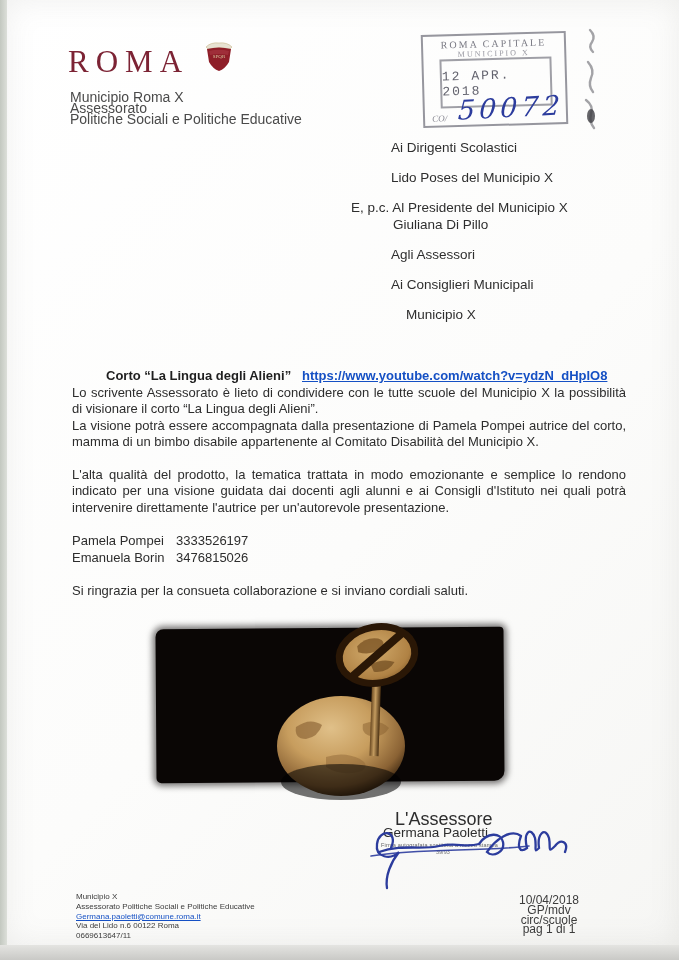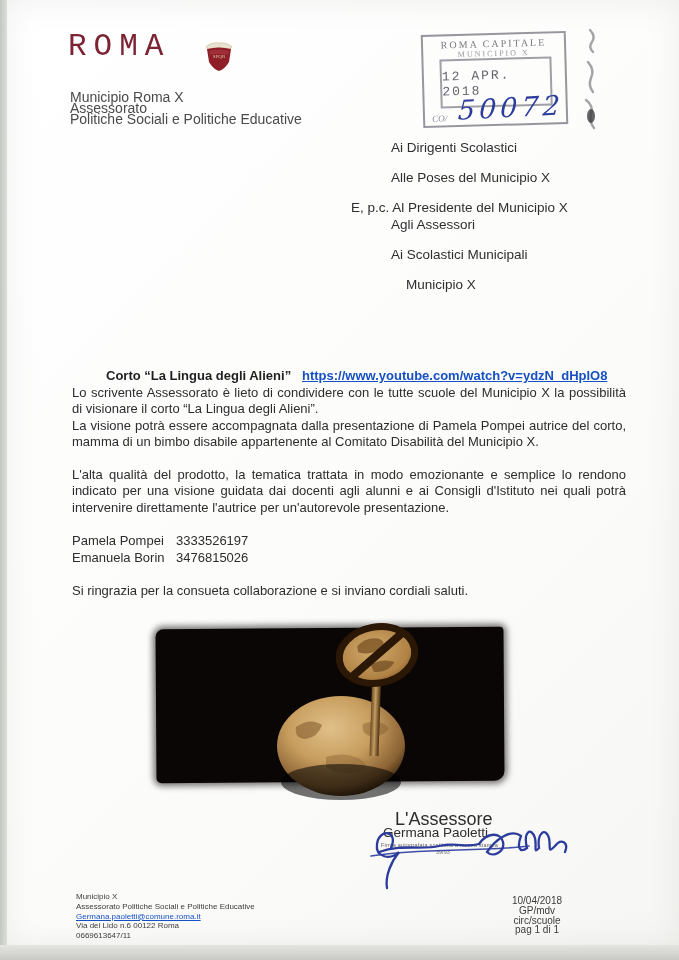--- a/index.html
+++ b/index.html
@@ -15,22 +15,22 @@
     box-shadow:inset 0 0 30px rgba(120,120,115,0.12);
   }
   .scan-edge-left{position:absolute;left:0;top:0;width:7px;height:100%;
     background:linear-gradient(90deg,#c3c8c0,#dcdfd9);}
   .scan-edge-bottom{position:absolute;left:0;bottom:0;width:100%;height:15px;
     background:linear-gradient(0deg,#c9c9c6,#e4e4e1);}
   .fold-line{position:absolute;left:2px;top:-6px;width:70px;height:70px;
     border-top:2px solid #d3d3cf;transform:rotate(-42deg);transform-origin:left top;}
 
   
-  .wordmark{position:absolute;left:62px;top:29px;
-    font-family:Liberation Mono, monospace;font-size:31px;letter-spacing:7px;
+  .wordmark{position:absolute;left:62px;top:44px;
+    font-family:Liberation Serif, serif;font-size:31px;letter-spacing:7px;
     color:#7c2334;font-weight:500;}
   .crest{position:absolute;left:196px;top:38px;width:34px;height:40px;}
   .dept{position:absolute;left:64px;top:92px;font-size:14px;line-height:11px;color:#4a4a4a;}
 
   
   .stamp{position:absolute;left:416px;top:33px;width:141px;height:89px;
     border:2px solid rgba(96,96,108,0.65);transform:rotate(-1.6deg);
     color:rgba(96,96,108,0.85);}
   .stamp-l1{margin-top:3px;text-align:center;font-family:"Liberation Serif",serif;
     font-size:10px;letter-spacing:2px;}
@@ -83,22 +83,22 @@
 
   
   .sig-role{position:absolute;left:389px;top:809px;font-size:18px;color:#2d2d2d;}
   .sig-name{position:absolute;left:377px;top:825px;font-size:13.5px;color:#2d2d2d;}
   .sig-fine1{position:absolute;left:375px;top:842px;font-size:5.5px;color:#666;letter-spacing:0.2px;}
   .sig-fine2{position:absolute;left:430px;top:849px;font-size:5.5px;color:#777;}
   .sig-scribble{position:absolute;left:355px;top:818px;}
 
   
   .footer-left{position:absolute;left:70px;top:892px;font-size:8px;line-height:9.8px;color:#3c3c3c;}
-  .footer-right{position:absolute;left:488px;top:896px;width:86px;text-align:center;
-    font-size:10px;line-height:9.8px;color:#3c3c3c;}
+  .footer-right{position:absolute;left:500px;top:896px;width:86px;text-align:center;
+    font-size:12px;line-height:9.8px;color:#3c3c3c;}
 </style>
 </head>
 <body>
 
 <div class="page">
 
   <div class="wordmark">ROMA</div>
   <div class="crest">
     <svg width="34" height="40" viewBox="0 0 34 40">
       <path d="M4 9 Q9 4 17 5 Q25 4 30 9 L28 11 Q17 8 6 11 Z" fill="#e7e2d2" stroke="#c9b98f" stroke-width="0.6"></path>
@@ -124,24 +124,25 @@
   <div class="proto-number">50072</div>
   <div class="ink-mark">
     <svg width="26" height="104" viewBox="0 0 26 104">
       <path d="M14 2 q6 6 2 12 q-4 5 1 10 M12 34 q7 8 3 16 q-3 8 2 14 M10 72 q8 6 5 14 q-2 8 3 14" fill="none" stroke="#5a5a60" stroke-width="2.4" opacity="0.55" stroke-linecap="round"></path>
       <ellipse cx="15" cy="88" rx="4" ry="7" fill="#3e3e44" opacity="0.8"></ellipse>
     </svg>
   </div>
 
   <div class="recipients">
     <div class="r-item">Ai Dirigenti Scolastici</div>
-    <div class="r-item">Alle Poses del Municipio X</div>
+    <div class="r-item">Lido Poses del Municipio X</div>
     <div class="r-cc">E, p.c. Al Presidente del Municipio X</div>
+    <div class="r-cc-l2">Giuliana Di Pillo</div>
     <div class="r-item">Agli Assessori</div>
-    <div class="r-item">Ai Scolastici Municipali</div>
+    <div class="r-item">Ai Consiglieri Municipali</div>
     <div class="r-last2">Municipio X</div>
   </div>
 
   <div class="letter-body">
     <div class="subject-line">
       <span class="subject-title">Corto “La Lingua degli Alieni”</span>
       <span>&nbsp;&nbsp;</span><a class="doclink" href="#">https://www.youtube.com/watch?v=ydzN_dHplO8</a>
     </div>
     <div>Lo scrivente Assessorato è lieto di condividere con le tutte scuole del Municipio X la possibilità di visionare il corto “La Lingua degli Alieni”.</div>
     <div>La visione potrà essere accompagnata dalla presentazione di Pamela Pompei autrice del corto, mamma di un bimbo disabile appartenente al Comitato Disabilità del Municipio X.</div>

